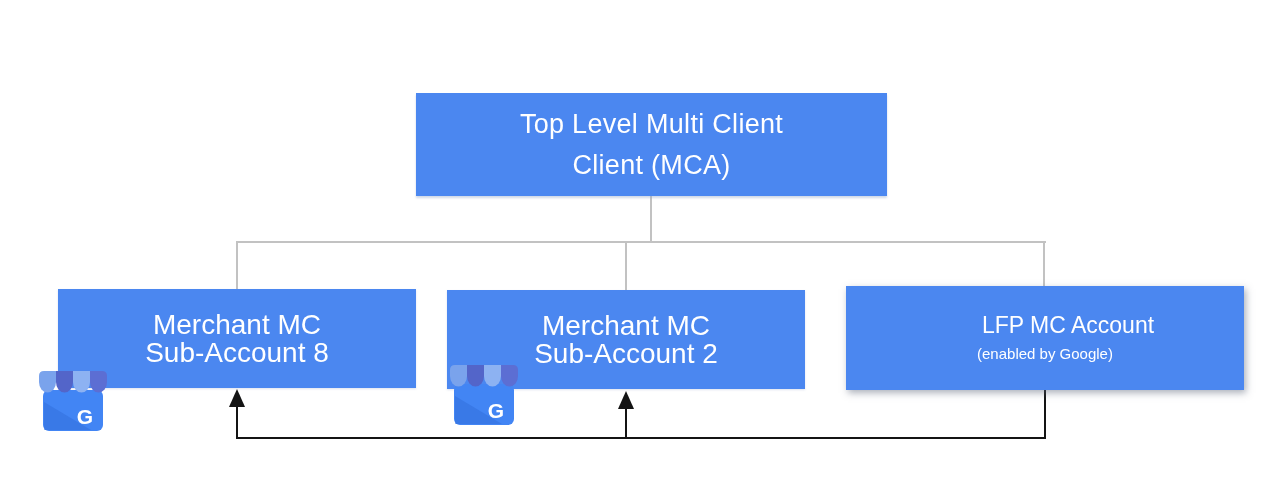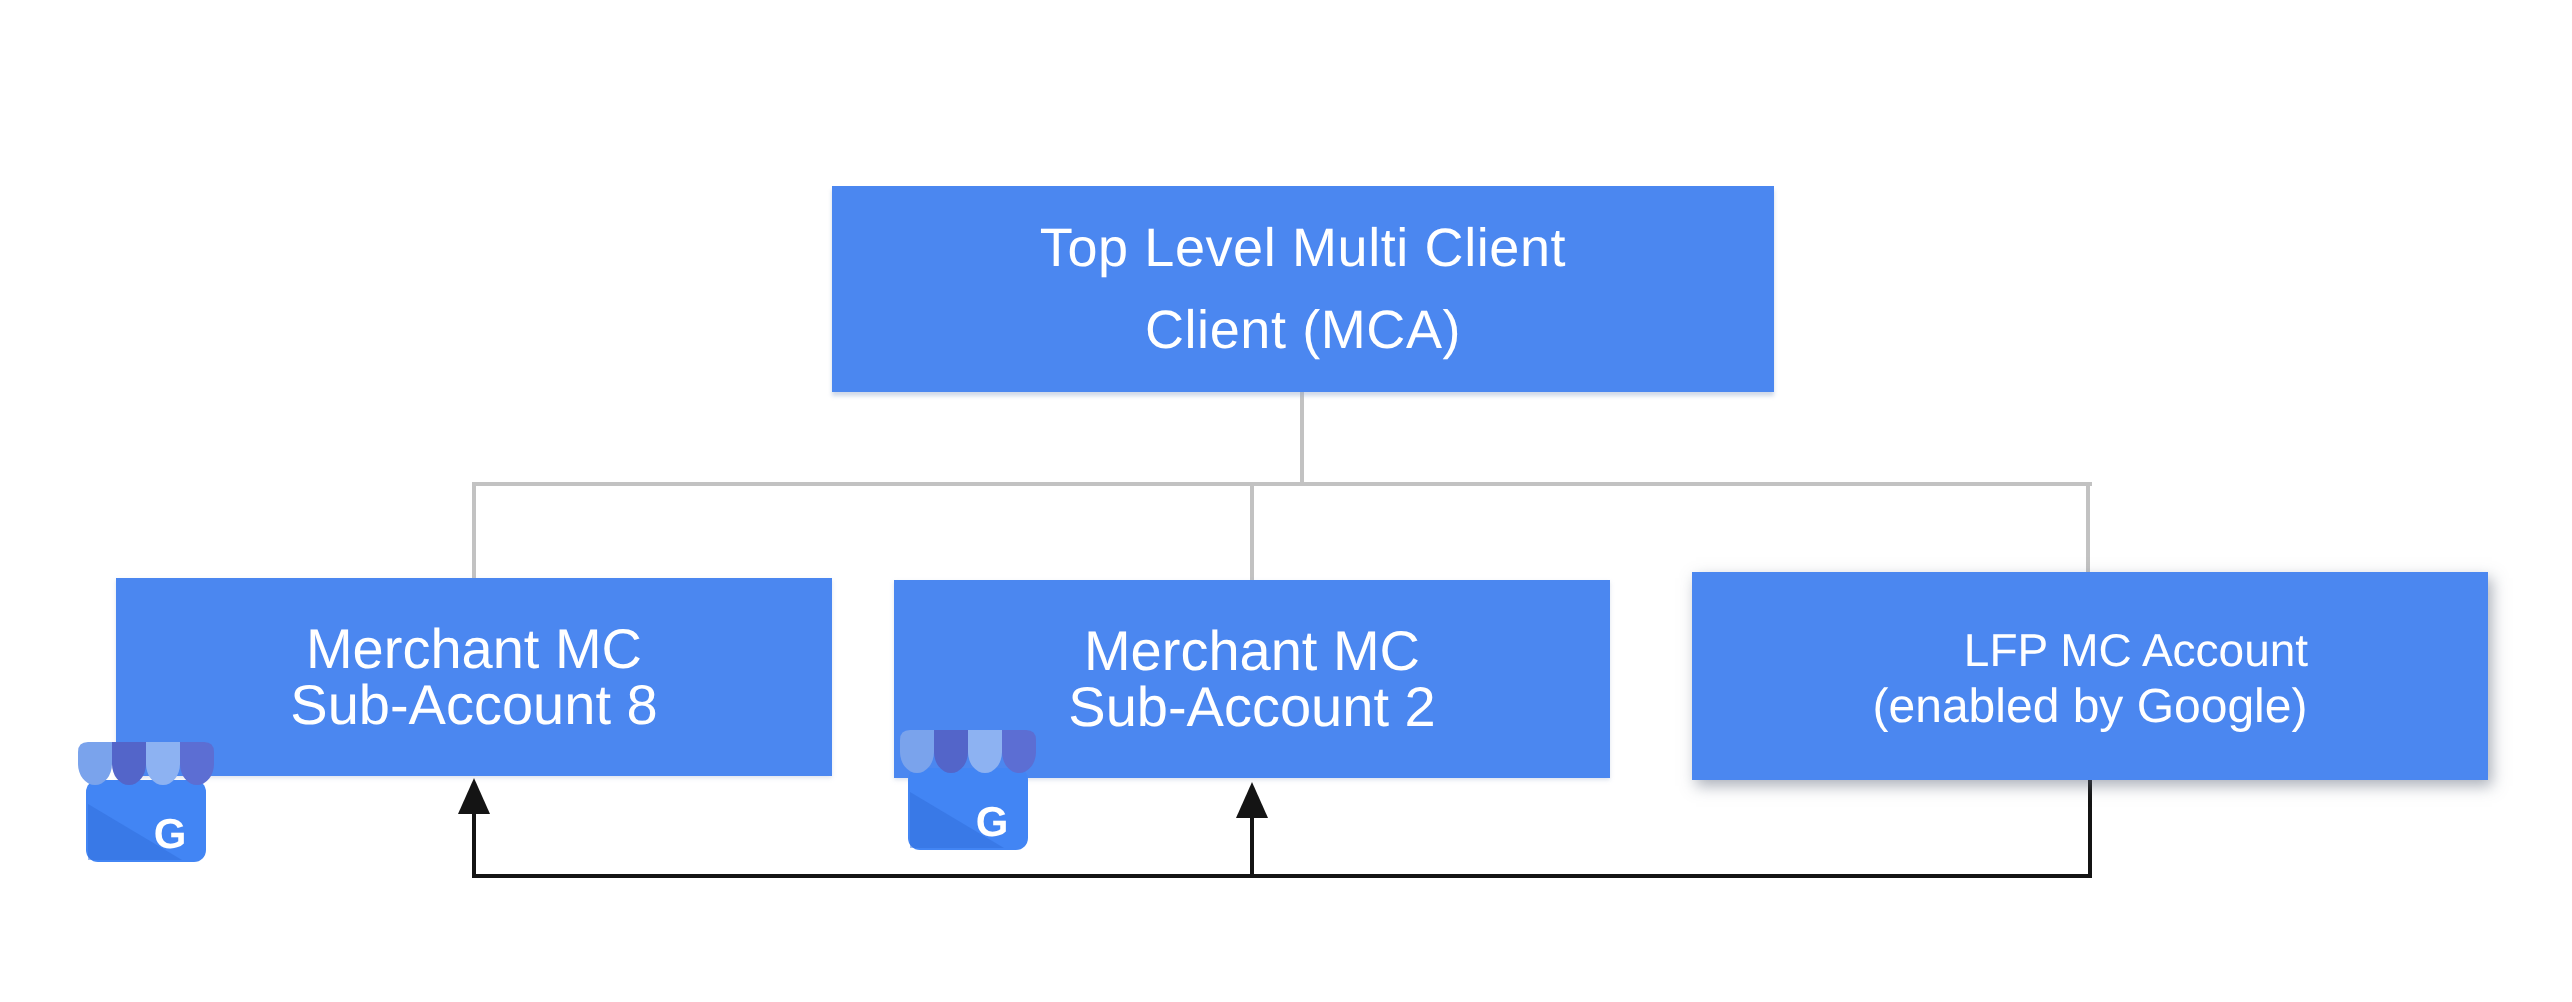--- a/index.html
+++ b/index.html
@@ -42,21 +42,21 @@
   .node-sub2 { left: 447px; top: 290px; }
   .node-sub .l1, .node-sub .l2 {
     font-size: 28px;
     line-height: 28px;
   }
   .node-lfp {
     left: 846px; top: 286px; width: 398px; height: 104px;
     box-shadow: 2px 3px 7px rgba(90,100,120,0.5);
   }
   .node-lfp .l1 { font-size: 23px; line-height: 30px; margin-left: 46px; }
-  .node-lfp .l2 { font-size: 24px; line-height: 27px; }
+  .node-lfp .l2 { font-size: 15px; line-height: 27px; }
 
   
   .gline {
     position: absolute;
     background: #c2c2c2;
   }
   .gline.v { width: 2px; }
   .gline.h { height: 2px; }
   #g-top-v  { left: 650px;  top: 196px; height: 46px; }
   #g-h      { left: 236px;  top: 241px; width: 810px; }

